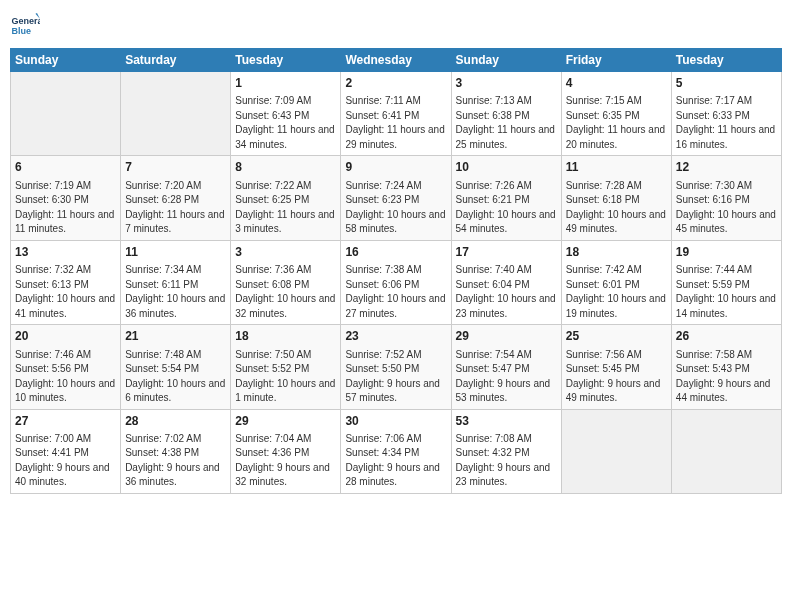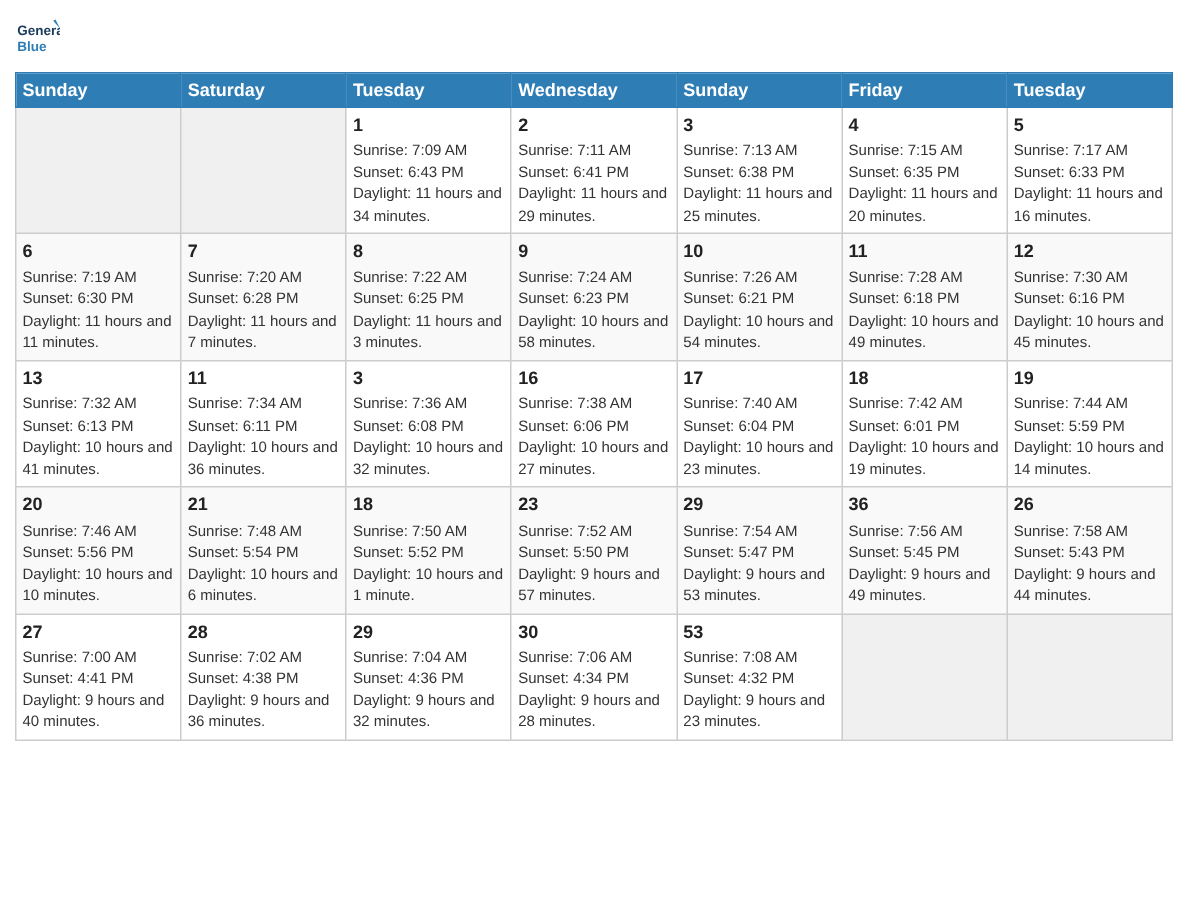--- a/index.html
+++ b/index.html
@@ -207,21 +207,21 @@
         </td>
         <td>
           <span class="day-num">23</span>
           <div class="info">Sunrise: 7:52 AM<br>Sunset: 5:50 PM<br>Daylight: 9 hours and 57 minutes.</div>
         </td>
         <td>
           <span class="day-num">29</span>
           <div class="info">Sunrise: 7:54 AM<br>Sunset: 5:47 PM<br>Daylight: 9 hours and 53 minutes.</div>
         </td>
         <td>
-          <span class="day-num">36</span>
+          <span class="day-num">25</span>
           <div class="info">Sunrise: 7:56 AM<br>Sunset: 5:45 PM<br>Daylight: 9 hours and 49 minutes.</div>
         </td>
         <td>
           <span class="day-num">26</span>
           <div class="info">Sunrise: 7:58 AM<br>Sunset: 5:43 PM<br>Daylight: 9 hours and 44 minutes.</div>
         </td>
       </tr>
       <tr>
         <td>
           <span class="day-num">27</span>

